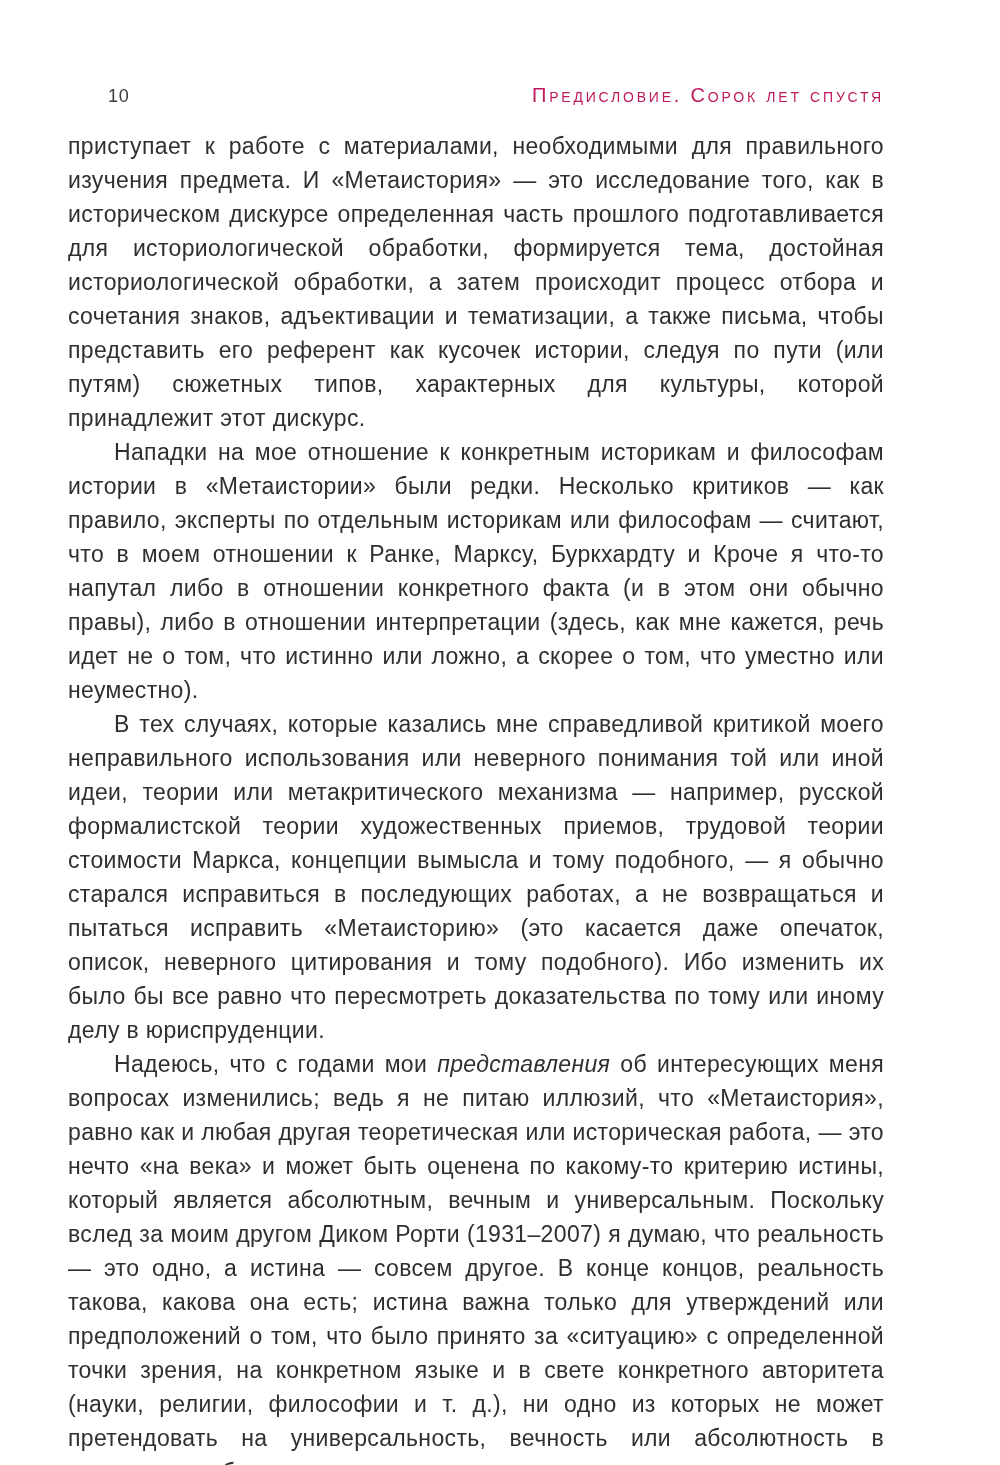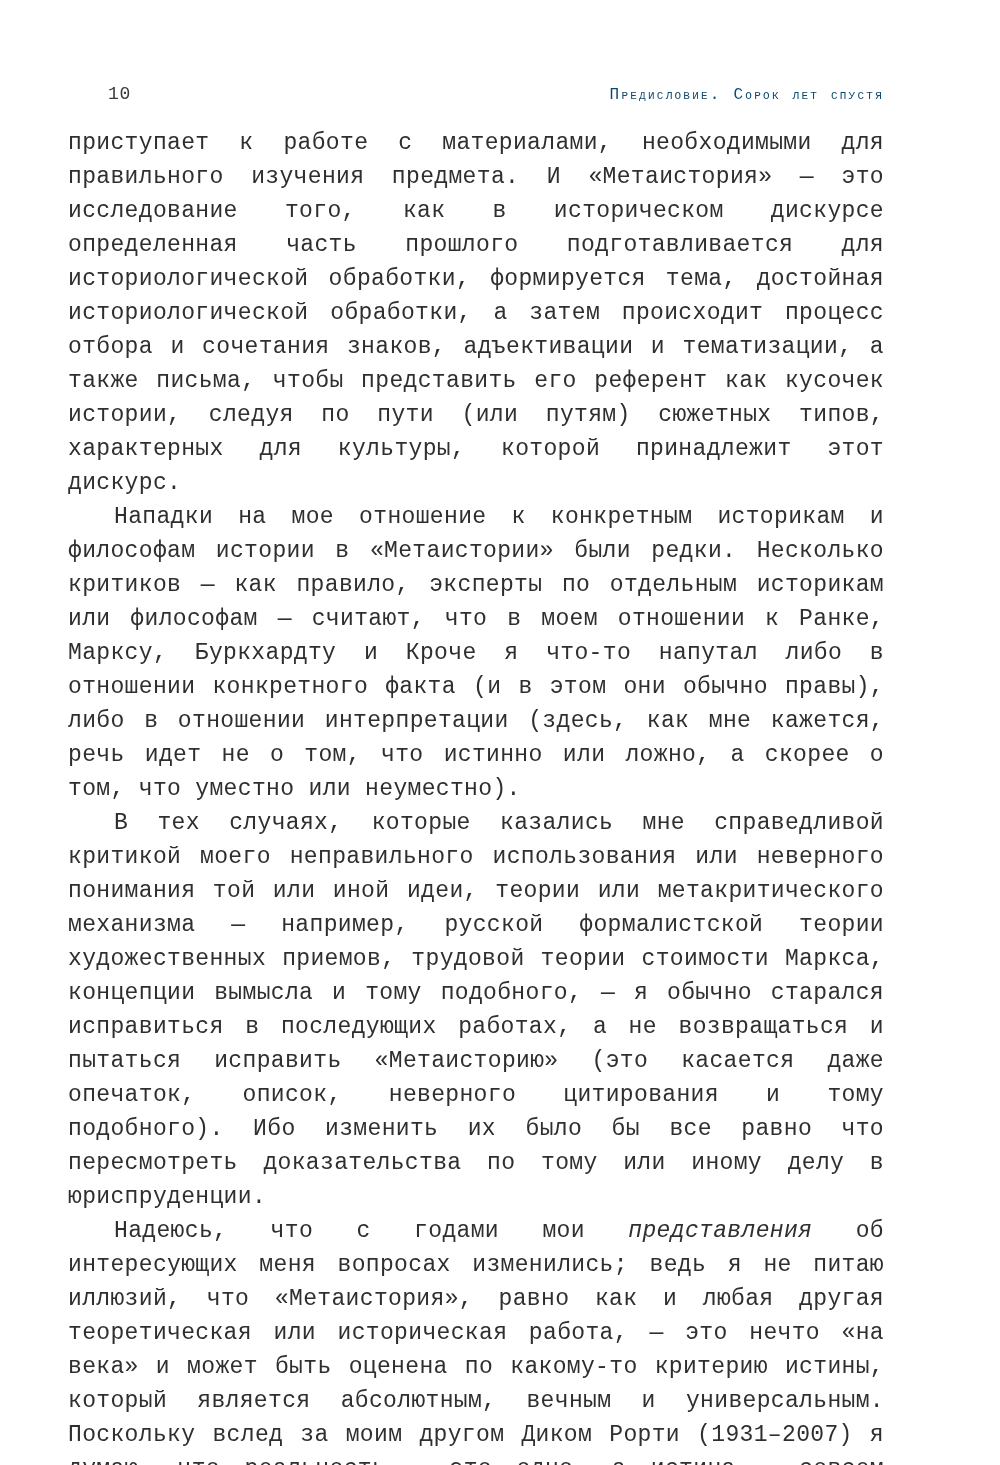--- a/index.html
+++ b/index.html
@@ -7,44 +7,44 @@
     padding: 0;
     background: #ffffff;
   }
   .page {
     position: relative;
     width: 1000px;
     height: 1465px;
     margin: 0 auto;
     background: #ffffff;
     overflow: hidden;
-    font-family: Liberation Mono, monospace;
+    font-family: Liberation Sans, sans-serif;
     color: #2f2f2f;
     box-sizing: border-box;
     padding-top: 84px;
     border-radius: 22px;
   }
   .running-header {
     display: flex;
     justify-content: space-between;
     align-items: baseline;
     padding-left: 108px;
     padding-right: 116px;
     margin-bottom: 22px;
   }
   .page-number {
     font-size: 18px;
     letter-spacing: 0.04em;
     color: #3a3a3a;
   }
   .running-head {
     font-variant: small-caps;
-    font-size: 16px;
+    font-size: 20px;
     letter-spacing: 0.14em;
-    color: #0c4a6e;
+    color: #be185d;
   }
   .text-block {
     padding-left: 68px;
     padding-right: 116px;
     text-align: justify;
     font-size: 23px;
     line-height: 34px;
     letter-spacing: 0.015em;
     hyphens: auto;
     -webkit-hyphens: auto;

